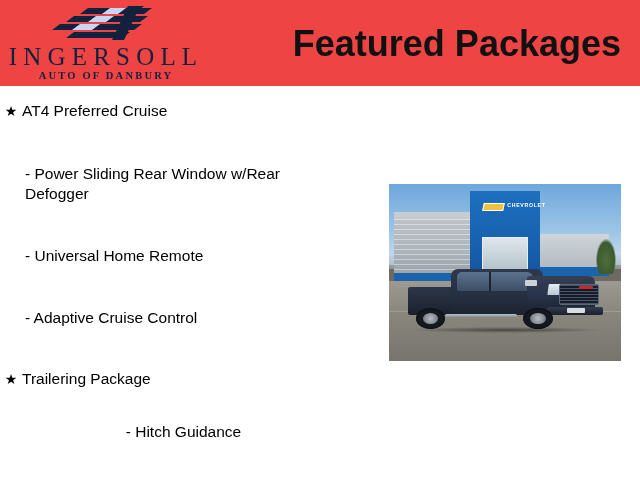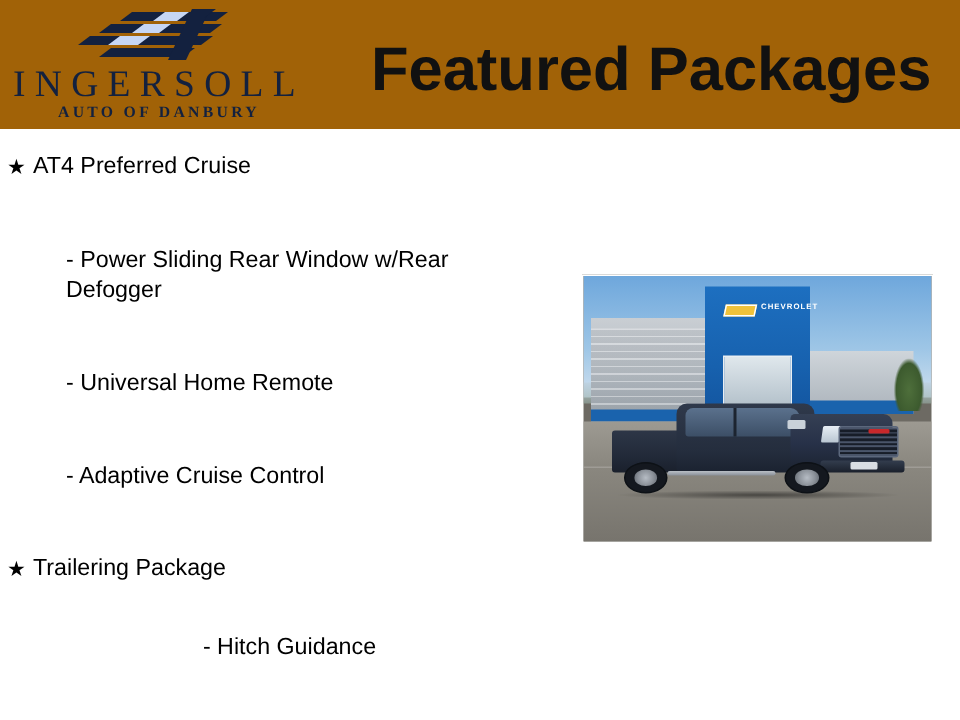--- a/index.html
+++ b/index.html
@@ -16,21 +16,21 @@
     position: relative;
   }
 
   
   .header-band {
     position: absolute;
     left: 0;
     top: 0;
     width: 640px;
     height: 86px;
-    background: #a16207;
+    background: #ef4444;
   }
 
   .logo-block {
     position: absolute;
     left: 6px;
     top: 2px;
     width: 200px;
     height: 82px;
   }
 
@@ -67,21 +67,21 @@
     letter-spacing: 2.2px;
     color: #13213f;
     line-height: 1;
     font-family: Liberation Serif, serif;
   }
 
   .header-title {
     position: absolute;
     right: 19px;
     top: 22px;
-    font-size: 41px;
+    font-size: 36px;
     font-weight: bold;
     color: #111111;
     letter-spacing: 0px;
     line-height: 1.2;
     white-space: nowrap;
   }
 
   
   .content {
     position: absolute;
@@ -119,21 +119,21 @@
     font-size: 15.5px;
     line-height: 22px;
     color: #000;
     white-space: nowrap;
   }
 
   .sub-row {
     font-size: 15.5px;
     line-height: 20px;
     color: #000;
-    padding-left: 44px;
+    padding-left: 25px;
     padding-right: 18px;
   }
 
   
   .vehicle-photo {
     position: absolute;
     left: 388px;
     top: 97px;
     width: 234px;
     height: 179px;

